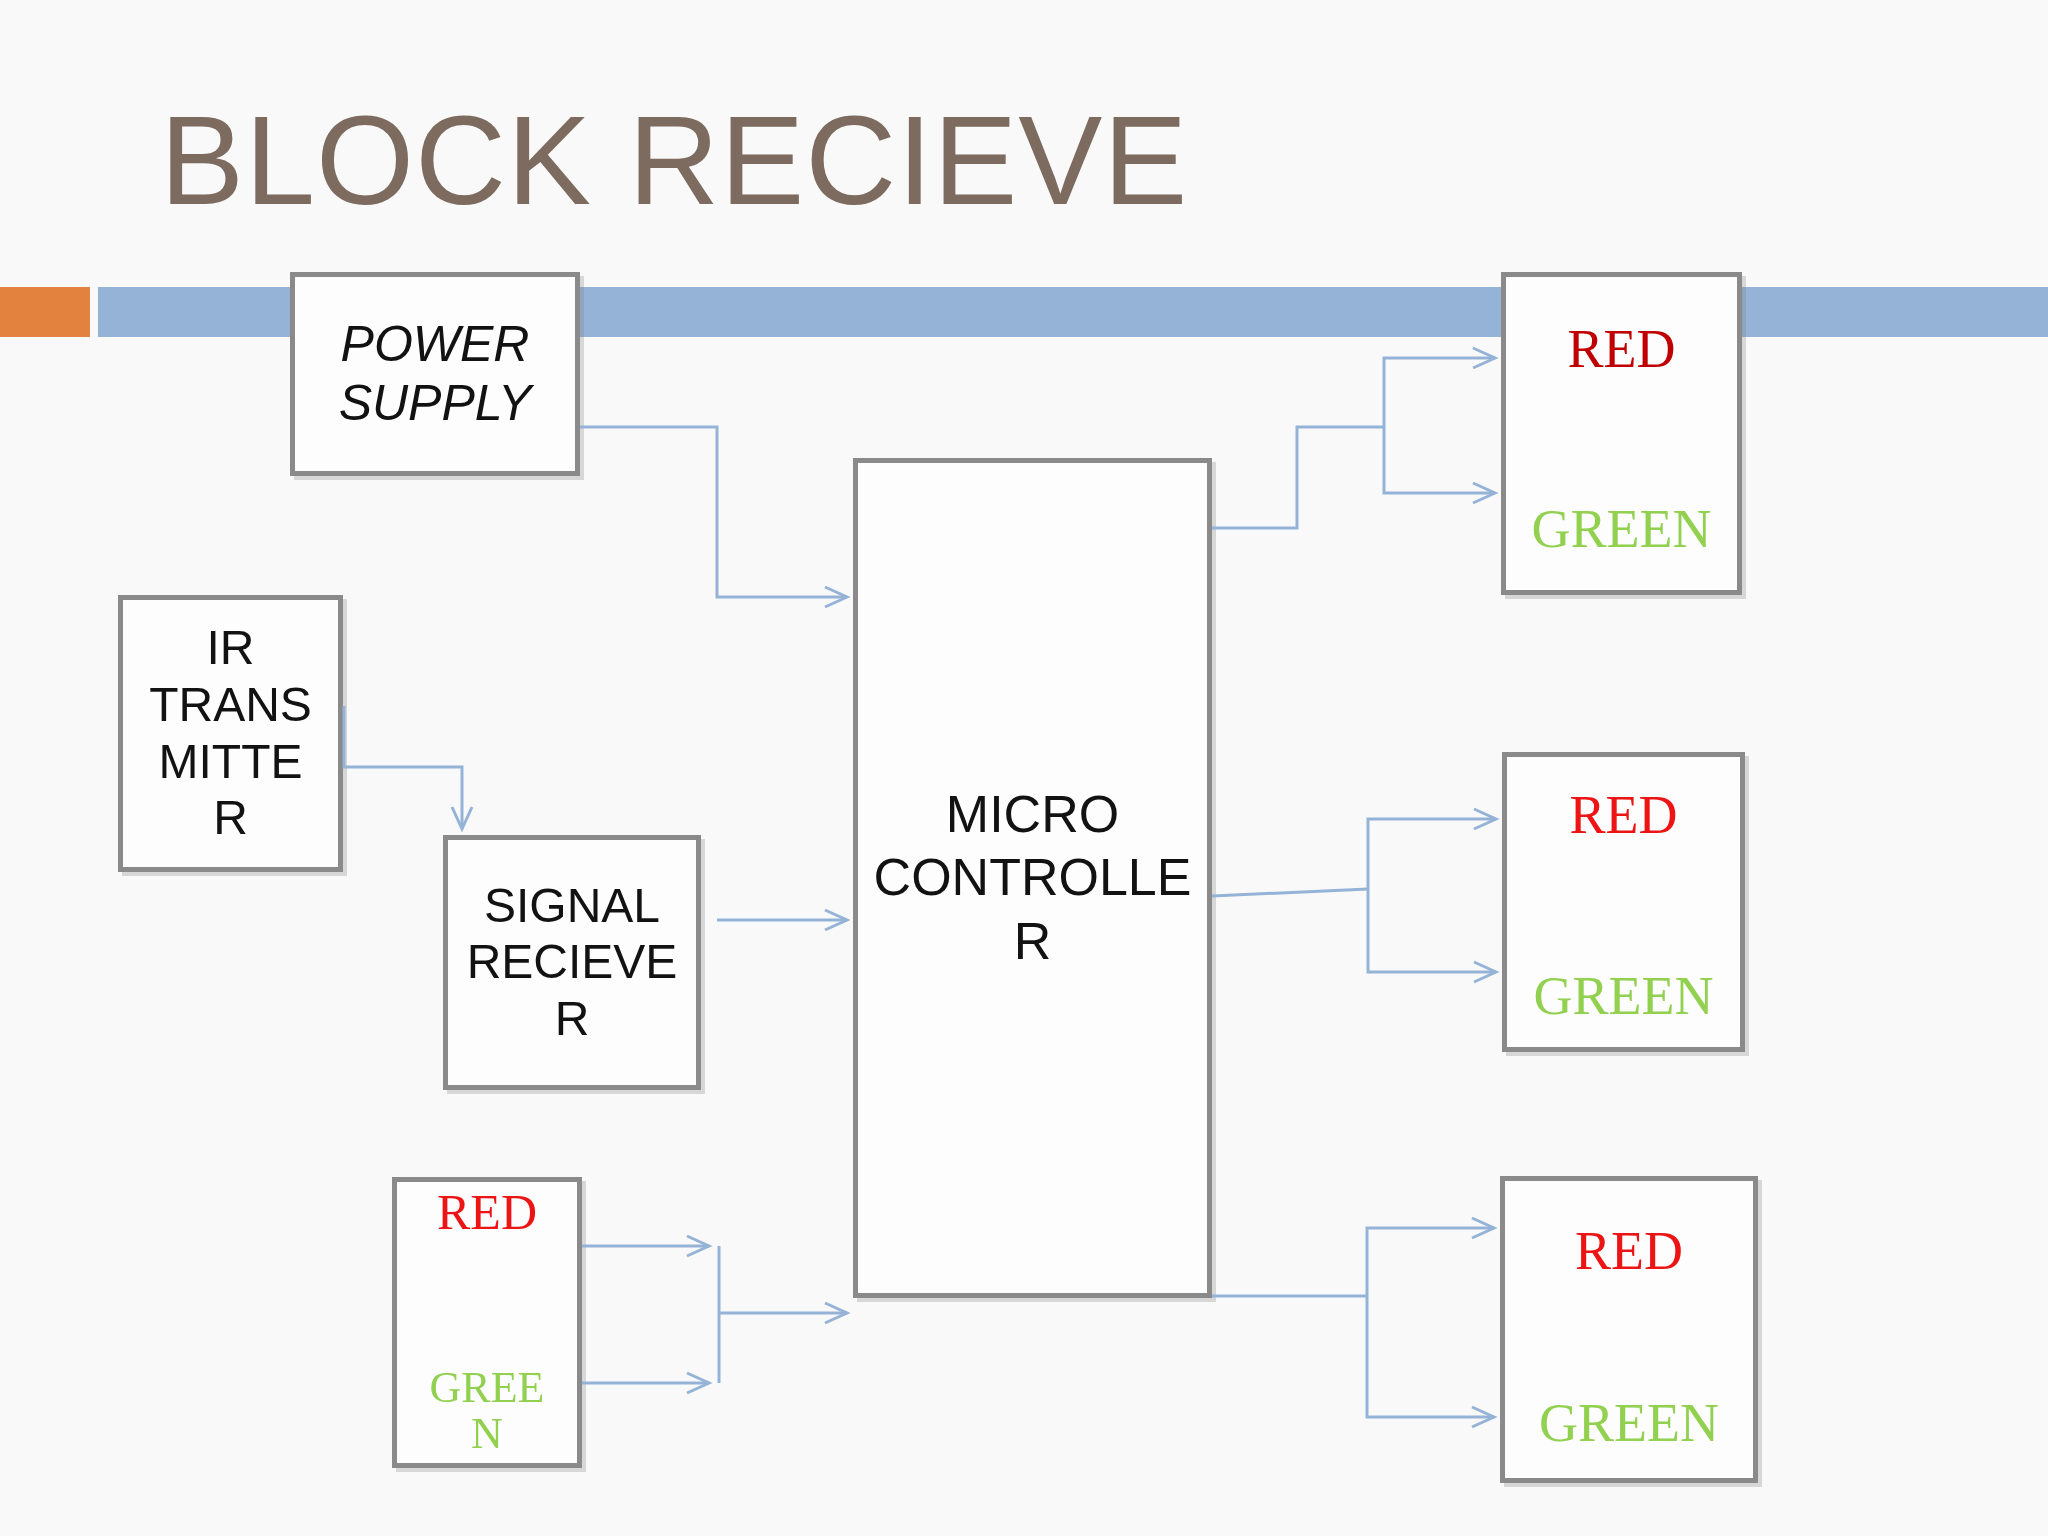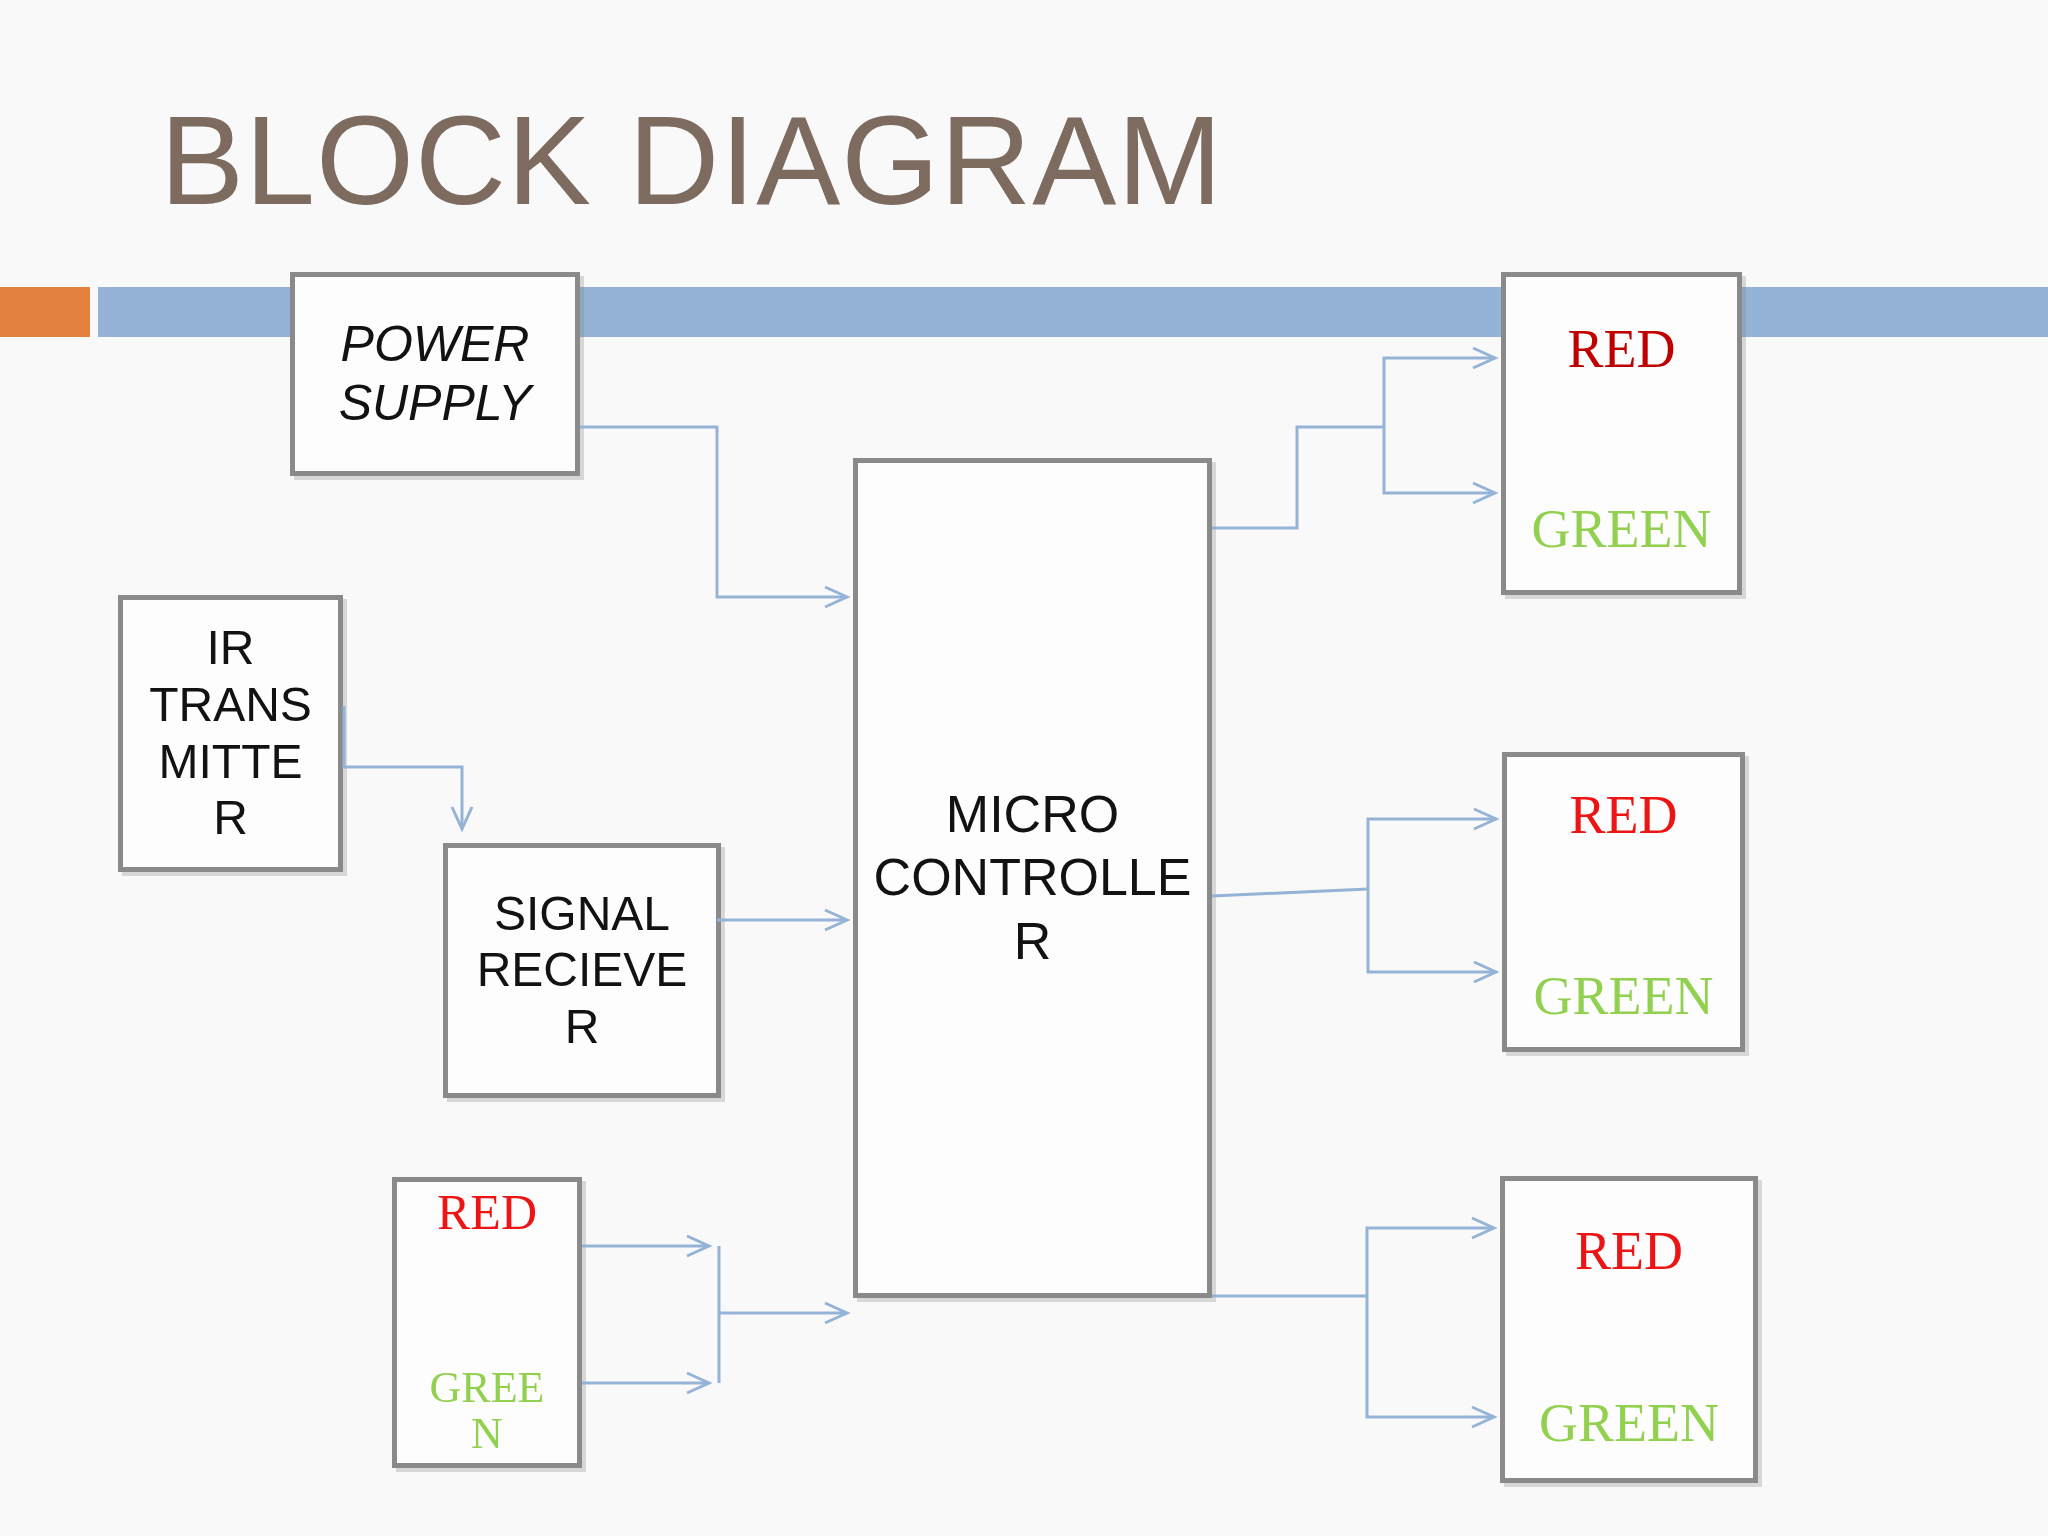--- a/index.html
+++ b/index.html
@@ -27,21 +27,21 @@
   }
   .lbl{
     white-space:pre-line;text-align:center;
     color:var(--c-text,#121212);line-height:1.18;
   }
   
   .n-power  {left:290px; top:272px;  width:290px; height:204px;font-style:italic;}
   .n-power  .lbl{font-size:50px;}
   .n-ir     {left:118px; top:595px;  width:225px; height:277px;}
   .n-ir     .lbl{font-size:48px;}
-  .n-signal {left:443px; top:835px;  width:278px; height:255px;margin-top:8px;}
+  .n-signal {left:443px; top:835px;  width:258px; height:255px;}
   .n-signal .lbl{font-size:48px;}
   .n-micro  {left:853px; top:458px;  width:359px; height:840px;}
   .n-micro  .lbl{font-size:52px;line-height:1.22;}
   
   .led{justify-content:space-between;}
   .led .lbl{line-height:1.05;font-family:Liberation Serif, serif;}
   .red-dark  {color:var(--c-red_dark,#c00000);}
   .red-bright{color:var(--c-red_bright,#ec1414);}
   .green     {color:var(--c-green,#92d050);}
   .n-led-left {left:392px; top:1177px; width:190px; height:291px; padding:4px 0 6px;}
@@ -51,21 +51,21 @@
   .n-led-mid  {left:1502px;top:752px;  width:243px; height:300px; padding:30px 0 22px;}
   .n-led-bot  {left:1500px;top:1176px; width:258px; height:307px; padding:42px 0 26px;}
   .n-led-top .lbl,.n-led-mid .lbl,.n-led-bot .lbl{font-size:54px;}
   
   svg.wires{position:absolute;left:0;top:0;z-index:4;pointer-events:none;}
   svg.wires path{fill:none;stroke:var(--c-connector,#95b3d7);stroke-width:3px;}
 </style>
 </head>
 <body>
 
-<div class="title">BLOCK DIAGRAM</div>
+<div class="title">BLOCK RECIEVE</div>
 
 <div class="accent-bar orange"></div>
 <div class="accent-bar blue"></div>
 
 <svg class="wires" width="2048" height="1536" viewBox="0 0 2048 1536">
   <defs>
     <marker id="arrow" markerUnits="userSpaceOnUse" markerWidth="34" markerHeight="30" refX="26" refY="14" orient="auto">
       <path d="M4,4 L26,14 L4,24" style="stroke:var(--c-connector,#95b3d7)"></path>
     </marker>
   </defs>

